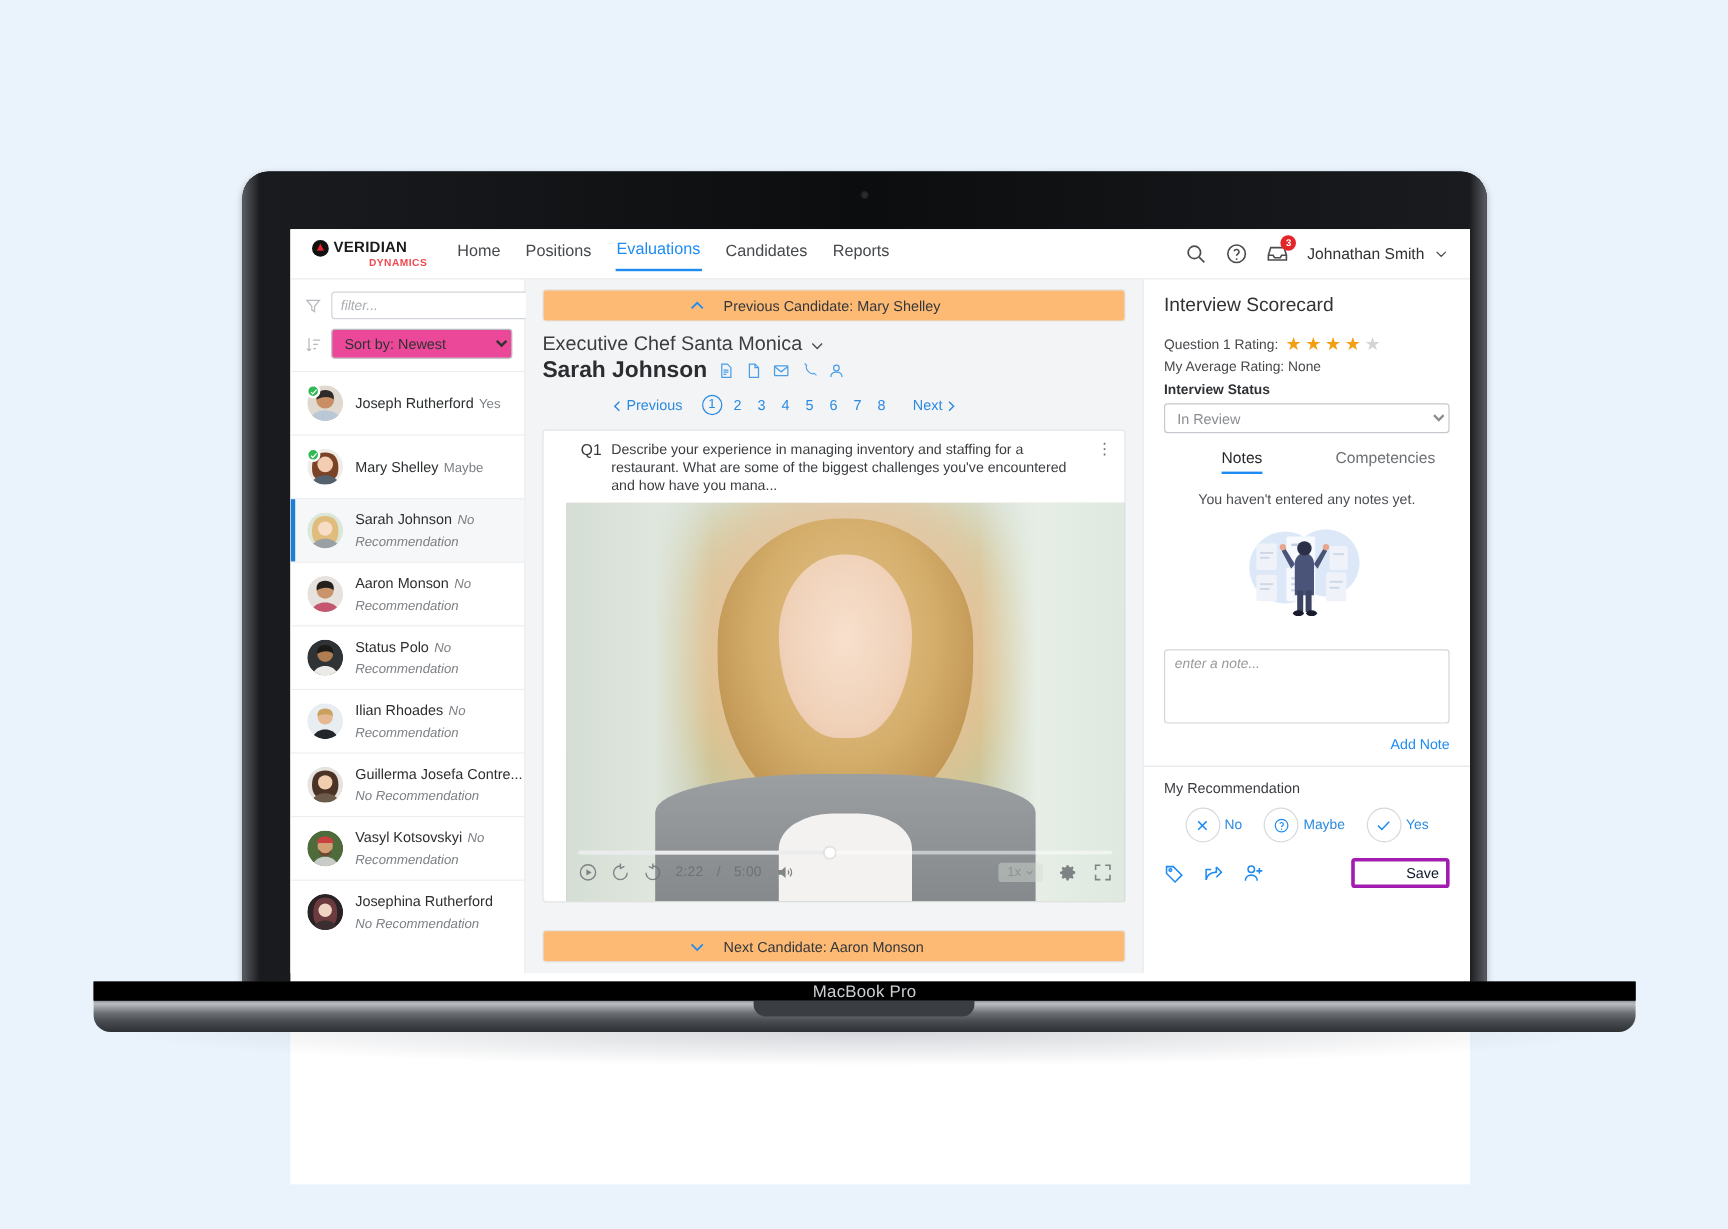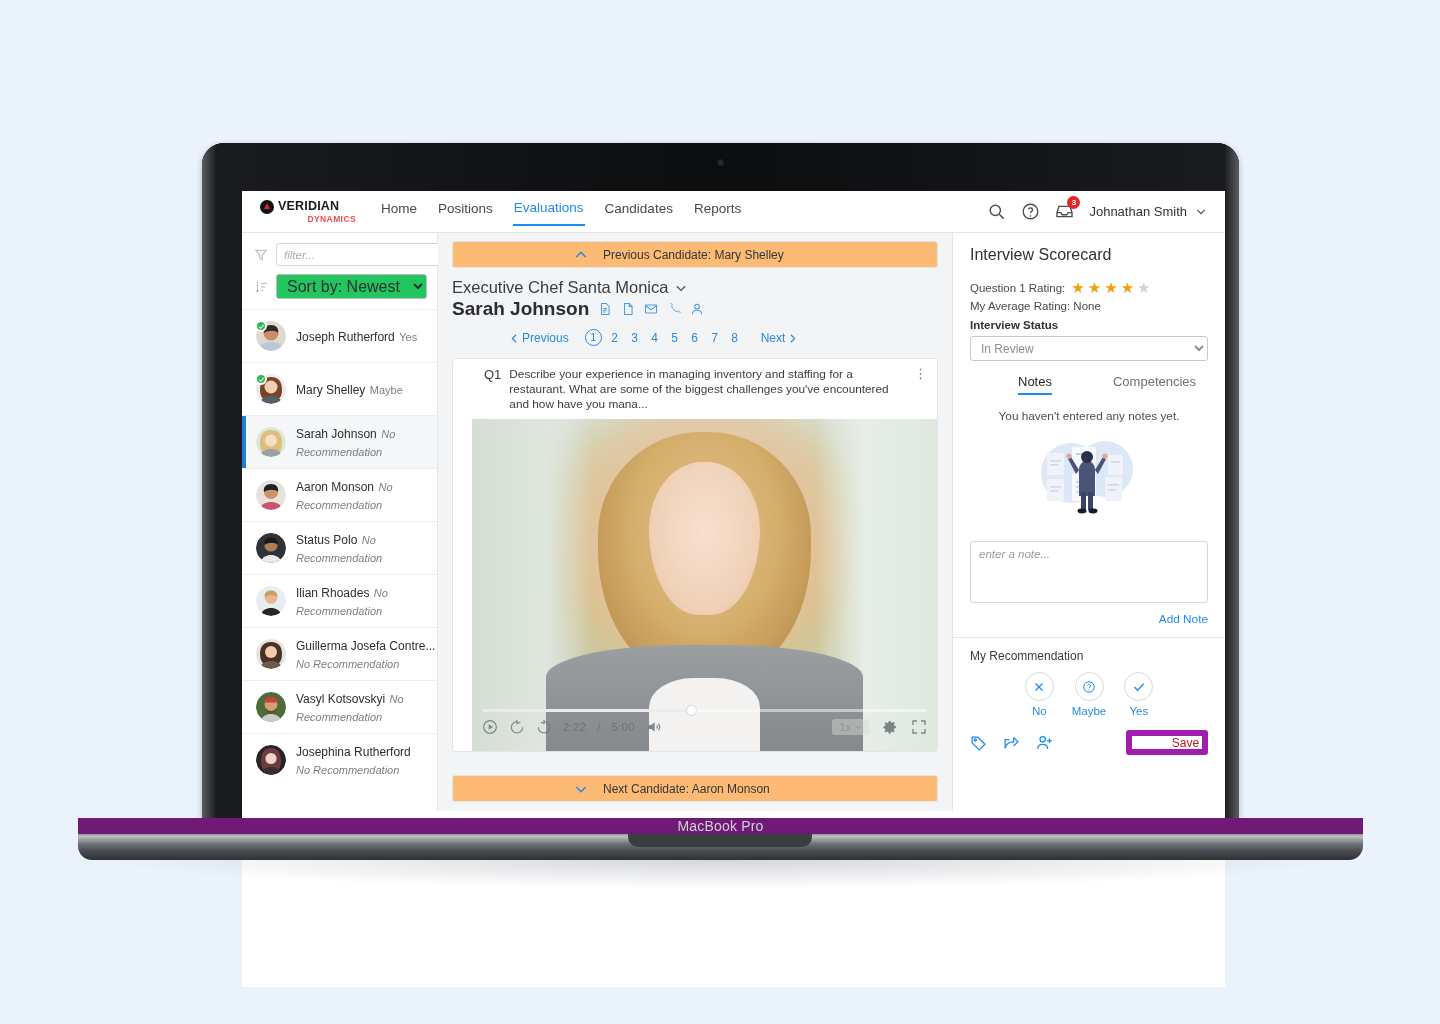--- a/index.html
+++ b/index.html
@@ -34,21 +34,21 @@
     background: #ffffff;
     overflow: hidden;
   }
   .laptop-base {
     position: absolute; left: 78px; top: 818px; width: 1285px; height: 42px;
     background: linear-gradient(180deg,#1b1c1e 0%, #1b1c1e 36%, #8c9094 37%, #babec2 44%, #6e7276 62%, #4a4d51 78%, #2e3134 100%);
     border-radius: 0 0 14px 14px;
   }
   .laptop-base-top {
     position:absolute; left:78px; top:818px; width:1285px; height:16px;
-    background:#701a75;
+    background:#000000;
     display:flex; align-items:flex-start; justify-content:center;
   }
   .macbook-label {
     color:#cdd1d5; font-size:14px; letter-spacing:.2px; line-height:16px;
   }
   .base-notch {
     position:absolute; left:50%; top:834px; margin-left:-92px;
     width:184px; height:13px; background:#3a3d41;
     border-radius: 0 0 10px 10px;
   }
@@ -99,21 +99,21 @@
   .filter-row { display:flex; align-items:center; gap:8px; padding:10px 10px 0 12px; }
   .sort-row { display:flex; align-items:center; gap:8px; padding:8px 10px 10px 12px; }
   .filter-input {
     flex:1; height:23px; border:1px solid #d2d5d9; border-radius:3px;
     font-size:11.5px; padding:0 7px; color:#6f7276; font-style:italic;
     font-family:"Liberation Sans", sans-serif; background:#fff;
   }
   .filter-input::placeholder { color:#a8abaf; font-style:italic; }
   .sort-select {
     flex:1; height:25px; border:1px solid #b9bdc2; border-radius:3px;
-    font-size:16px; padding:0 6px; color:#2f3133; background:#22c55e;
+    font-size:12px; padding:0 6px; color:#2f3133; background:#ec4899;
     font-family:"Liberation Sans", sans-serif;
   }
   .tiny-icon { width:14px; height:14px; color:#b6b9bd; flex:0 0 14px; }
 
   .cand-list { flex:1; overflow:hidden; }
   .cand {
     display:flex; align-items:center; gap:10px; padding:8px 10px 8px 14px;
     border-top:1px solid #eceef0; position:relative; cursor:pointer; height:53px;
   }
   .cand.active { background:#f6f7f8; }
@@ -235,32 +235,32 @@
   .note-box {
     width:100%; height:62px; margin-top:16px; border:1px solid #d3d6da; border-radius:3px;
     font-size:11.5px; color:#8a8d91; padding:6px 8px; resize:none; font-style:italic;
     font-family:"Liberation Sans", sans-serif;
   }
   .note-box::placeholder { color:#97999d; font-style:italic; }
   .addnote { text-align:right; font-size:11.8px; color:#1d8bf1; margin-top:5px; cursor:pointer; }
   .rec-sec { border-top:1px solid #e3e5e8; margin-top:11px; padding:11px 17px 0 17px; }
   .rec-title { font-size:12px; color:#3a3c3f; }
   .rec-opts { display:flex; justify-content:center; gap:18px; margin-top:9px; }
-  .rec-opt { display:flex; flex-direction:column; align-items:center; gap:4px; cursor:pointer; }
+  .rec-opt { display:flex; align-items:center; gap:4px; cursor:pointer; }
   .rec-circle {
     width:29px; height:29px; border-radius:50%; border:1px solid #d6d9dd;
     display:flex; align-items:center; justify-content:center; color:#1d8bf1;
   }
   .rec-circle svg { width:14px; height:14px; }
   .rec-lbl { font-size:11.5px; color:#2b8ae0; }
   .rec-actions { display:flex; align-items:center; margin-top:13px; gap:16px; }
   .act-ic { width:17px; height:17px; color:#1d8bf1; cursor:pointer; }
   .save-btn {
-    margin-left:auto; width:82px; height:25px; border:6px solid #a21caf; border-radius:3px;
-    background:#fff; color:#b91c1c; font-size:12px; cursor:pointer;
+    margin-left:auto; width:82px; height:25px; border:3px solid #a21caf; border-radius:3px;
+    background:#fff; color:#0f172a; font-size:12px; cursor:pointer;
     font-family:"Liberation Sans", sans-serif;
     padding-left:37px;
   }
 </style>
 </head>
 <body>
 
 <div class="stage">
 
   <div class="laptop-lid">

